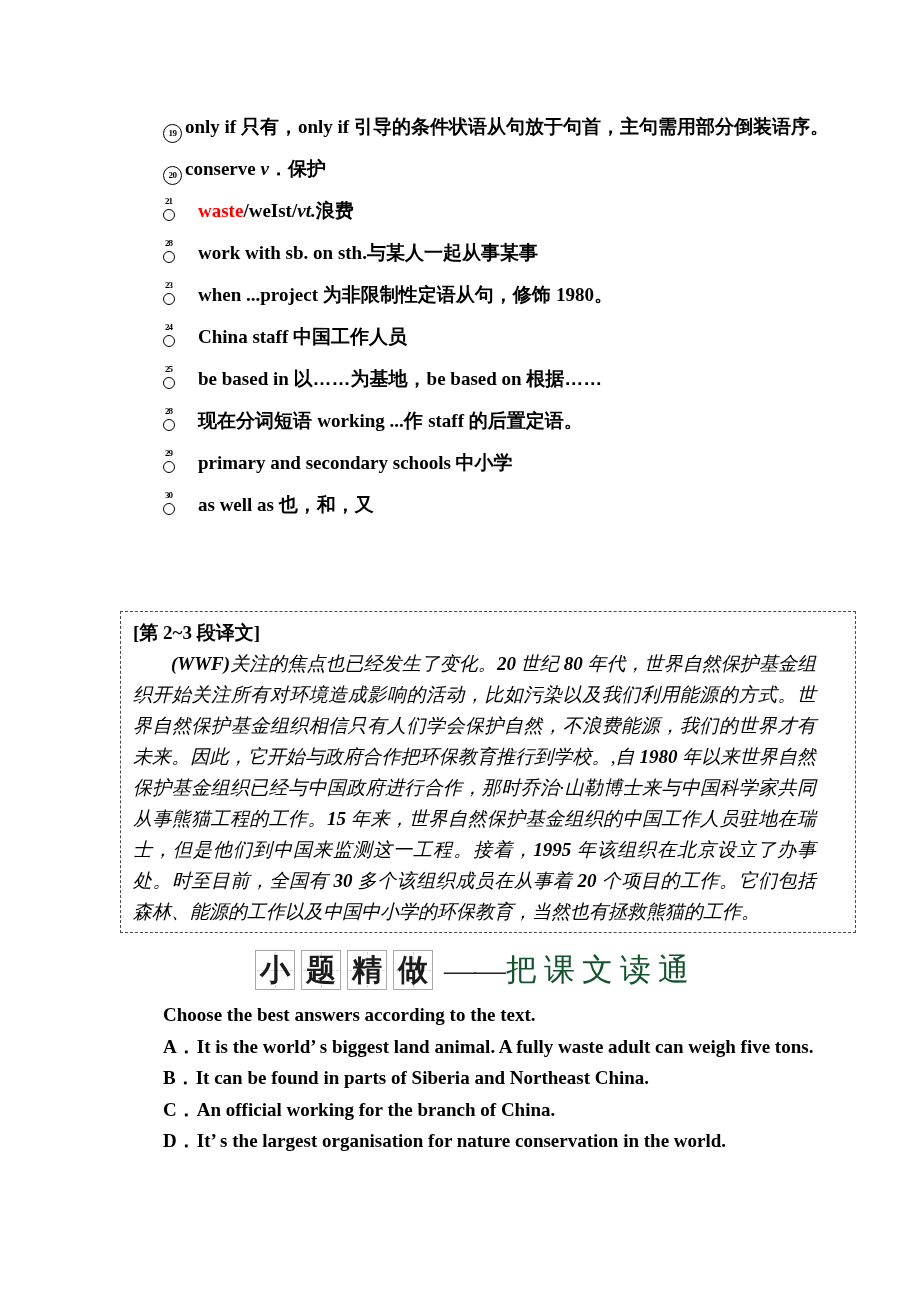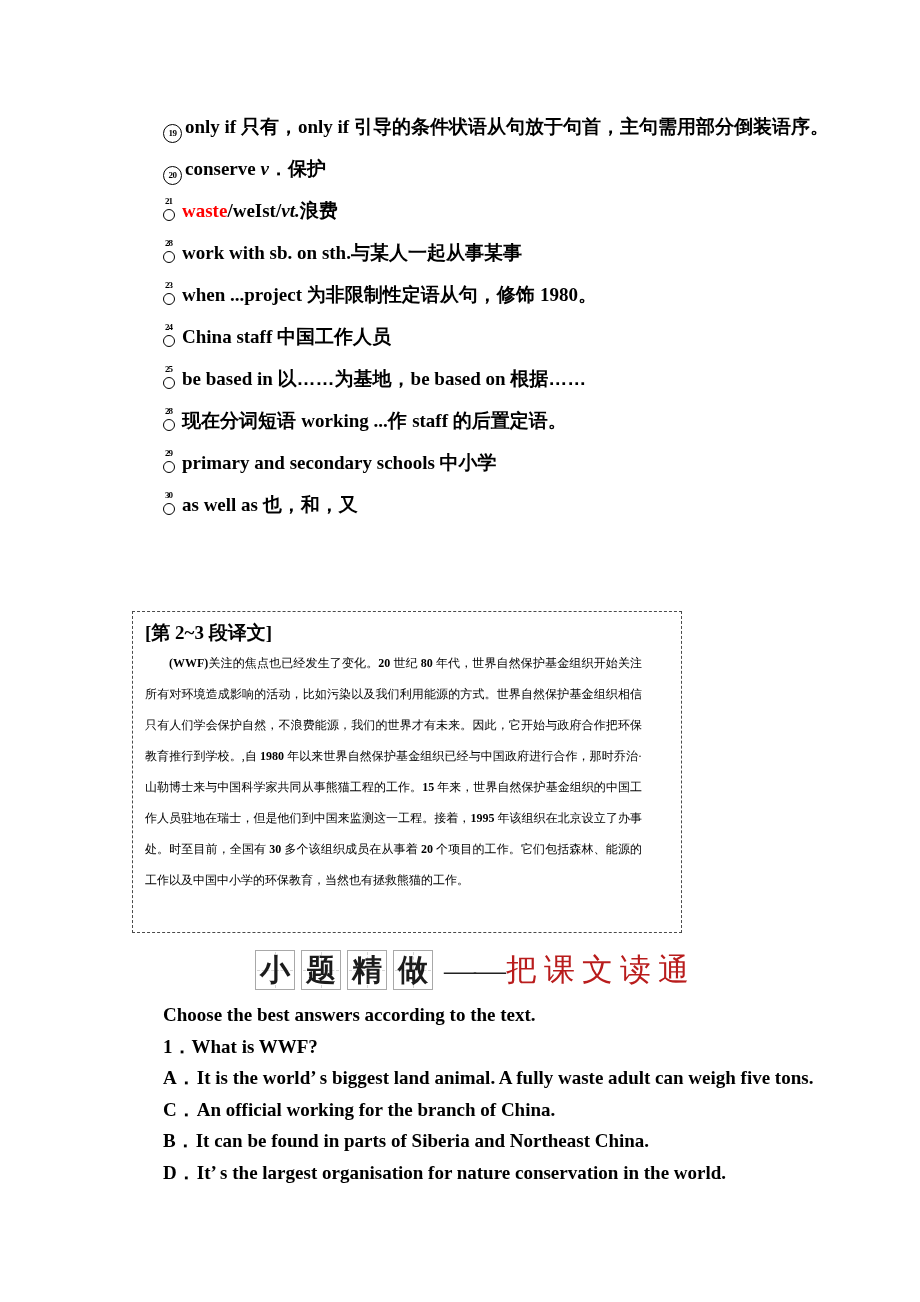--- a/index.html
+++ b/index.html
@@ -12,45 +12,45 @@
   .seg-red{font-family:"Liberation Serif",serif;font-weight:bold;color:#ff0000;}
   .seg-it{font-family:"Liberation Serif",serif;font-weight:bold;font-style:italic;}
   .seg-zh{font-family:"Liberation Sans",sans-serif;font-weight:bold;margin-top:24px;}
 
   
   .cfull{display:inline-flex;align-items:center;justify-content:center;
     width:17px;height:17px;border:1.5px solid #000;border-radius:50%;
     font-family:"Liberation Serif",serif;font-weight:bold;font-size:9px;
     letter-spacing:-0.5px;margin-right:3px;vertical-align:-3px;line-height:1;}
   
-  .cn{display:inline-block;position:relative;width:16px;height:26px;margin-right:3px;vertical-align:-6px;}
+  .cn{display:inline-block;position:relative;width:16px;height:26px;margin-right:19px;vertical-align:-6px;}
   .cn .d{position:absolute;top:0;left:2px;font-family:"Liberation Serif",serif;font-weight:bold;
     font-size:9px;line-height:9px;letter-spacing:-1px;}
   .cn .o{position:absolute;bottom:2px;left:0;width:10px;height:10px;border:1.6px solid #000;border-radius:50%;}
 
   
-  .tbox{position:absolute;left:132px;top:611px;width:550px;height:322px;
+  .tbox{position:absolute;left:120px;top:611px;width:736px;height:322px;
     border:1px dashed #4a4a4a;box-sizing:border-box;padding:7px 27px 0 12px;}
   .tbox-title{font-family:"Liberation Serif",serif;font-weight:bold;font-size:19px;line-height:27px;}
-  .tbox-para{font-family:"Liberation Serif",serif;font-size:12px;line-height:31px;
-    text-align:justify;text-indent:2em;margin:2px 12px 0 0;}
+  .tbox-para{font-family:"Liberation Serif",serif;font-size:19px;line-height:31px;
+    text-align:justify;text-indent:2em;margin:2px 12px 0 0;font-style:italic;}
   .tbox-para b{font-family:"Liberation Serif",serif;}
 
   
   .heading{position:absolute;top:949px;left:0;width:100%;text-align:center;white-space:nowrap;transform:translateX(14px);}
   .char-box{display:inline-block;position:relative;width:38px;height:38px;border:1px solid #a8a8a8;
     margin:0 3px;vertical-align:middle;background:#fff;}
   .char-box::before{content:"";position:absolute;left:50%;top:1px;bottom:1px;border-left:1px dashed #d4d4d4;}
   .char-box::after{content:"";position:absolute;top:50%;left:1px;right:1px;border-top:1px dashed #d4d4d4;}
   .char-box .ch{position:relative;z-index:1;display:block;font-family:"Liberation Serif",serif;
     font-weight:bold;font-size:30px;line-height:37px;color:#1b1b1b;}
   .heading-dash{font-family:"Liberation Serif",serif;font-size:32px;letter-spacing:-2px;
     vertical-align:middle;margin:0 2px 0 8px;color:#222;}
   .heading-suffix{font-family:"Liberation Serif",serif;font-size:31px;letter-spacing:7px;
-    vertical-align:middle;color:#b91c1c;}
+    vertical-align:middle;color:#14532d;}
 
   
   .quiz{position:absolute;left:163px;top:999px;font-family:"Liberation Serif",serif;
     font-weight:bold;font-size:19px;}
   .quiz-line{line-height:31.5px;white-space:nowrap;}
   .opt-label{margin-right:1px;}
 </style>
 </head>
 <body>
 
@@ -73,22 +73,21 @@
     <div class="tbox-title">[第 2~3 段译文]</div>
     <p class="tbox-para"><b>(WWF)</b>关注的焦点也已经发生了变化。<b>20</b> 世纪 <b>80</b> 年代，世界自然保护基金组织开始关注所有对环境造成影响的活动，比如污染以及我们利用能源的方式。世界自然保护基金组织相信只有人们学会保护自然，不浪费能源，我们的世界才有未来。因此，它开始与政府合作把环保教育推行到学校。,自 <b>1980</b> 年以来世界自然保护基金组织已经与中国政府进行合作，那时乔治·山勒博士来与中国科学家共同从事熊猫工程的工作。<b>15</b> 年来，世界自然保护基金组织的中国工作人员驻地在瑞士，但是他们到中国来监测这一工程。接着，<b>1995</b> 年该组织在北京设立了办事处。时至目前，全国有 <b>30</b> 多个该组织成员在从事着 <b>20</b> 个项目的工作。它们包括森林、能源的工作以及中国中小学的环保教育，当然也有拯救熊猫的工作。</p>
   </div>
 
   <div class="heading">
     <span><span class="char-box"><span class="ch">小</span></span><span class="char-box"><span class="ch">题</span></span><span class="char-box"><span class="ch">精</span></span><span class="char-box"><span class="ch">做</span></span></span><span class="heading-dash">——</span><span class="heading-suffix">把课文读通</span>
   </div>
 
   <div class="quiz">
     <div class="quiz-line">Choose the best answers according to the text.</div>
-    <div class="quiz-line"><span>1．</span><span>What is WWF?</span></div>
     <div>
         <div class="quiz-line"><span class="opt-label">A．</span><span>It is the world’ s biggest land animal. A fully waste adult can weigh five tons.</span></div>
+        <div class="quiz-line"><span class="opt-label">B．</span><span>It can be found in parts of Siberia and Northeast China.</span></div>
         <div class="quiz-line"><span class="opt-label">C．</span><span>An official working for the branch of China.</span></div>
-        <div class="quiz-line"><span class="opt-label">B．</span><span>It can be found in parts of Siberia and Northeast China.</span></div>
         <div class="quiz-line"><span class="opt-label">D．</span><span>It’ s the largest organisation for nature conservation in the world.</span></div>
       </div>
   </div>
 
 </div>
 
 </body></html>

